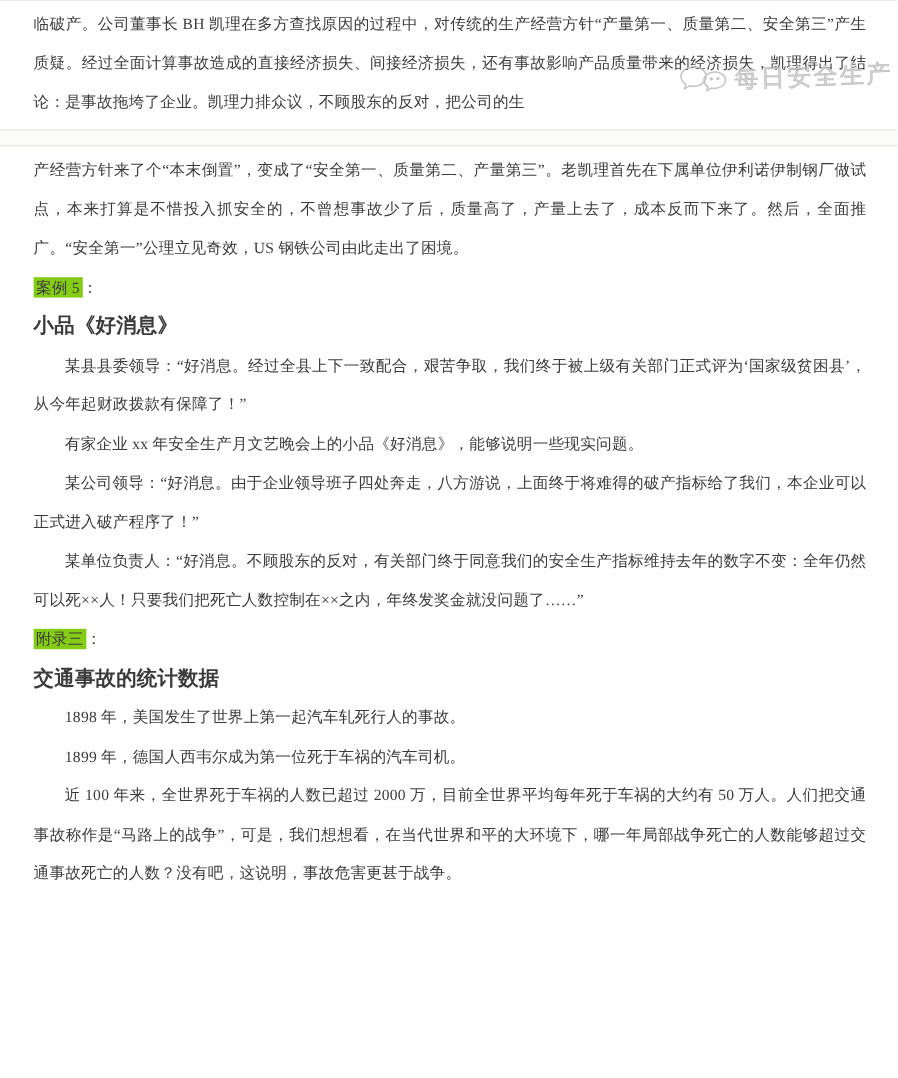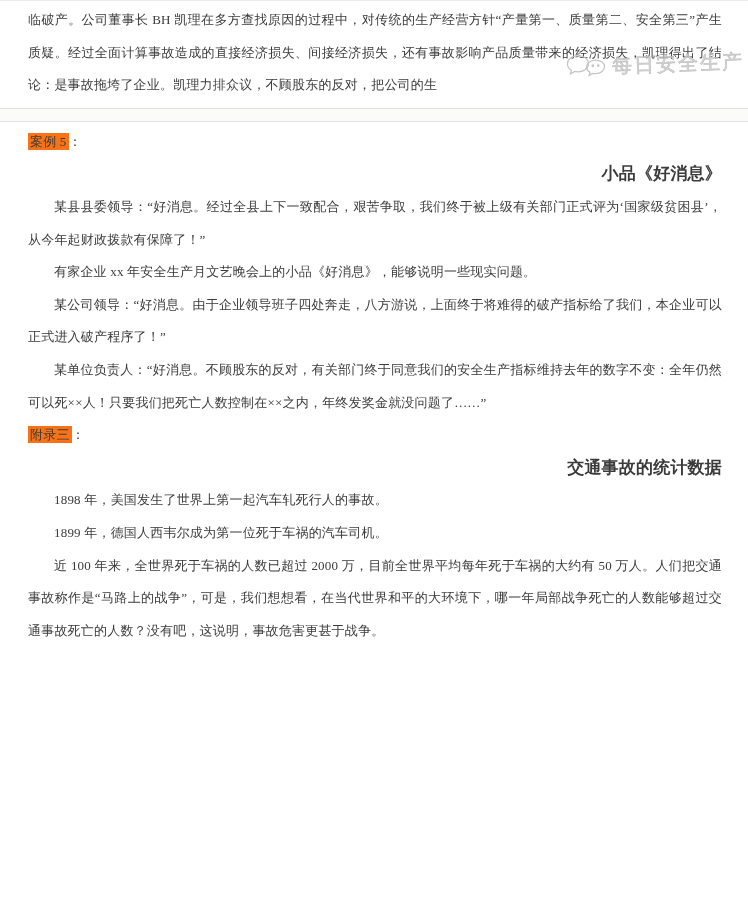--- a/index.html
+++ b/index.html
@@ -35,24 +35,24 @@
   .page-gap {
     height: 12px;
     background: #fbfbf9;
   }
   .page-main {
     border-top: 1px solid #e1e1df;
     padding-top: 4px;
   }
 
   .label-line { font-size: 15px; line-height: 32.6px; margin: 0; }
-  .hl { background: #f97316; padding: 1px 2px; }
+  .hl { background: #84cc16; padding: 1px 2px; }
 
   .center-title {
-    text-align: right;
+    text-align: left;
     font-weight: bold;
     font-size: 17px !important;
     line-height: 32.6px;
     margin: 0;
     font-family: Liberation Serif, serif;
   }
 
   .watermark {
     position: absolute;
     top: 50px;
@@ -94,20 +94,21 @@
     <span class="wm-text">每日安全生产</span>
   </div>
 
   <div class="page page-top">
     <p>临破产。公司董事长 BH 凯理在多方查找原因的过程中，对传统的生产经营方针“产量第一、质量第二、安全第三”产生质疑。经过全面计算事故造成的直接经济损失、间接经济损失，还有事故影响产品质量带来的经济损失，凯理得出了结论：是事故拖垮了企业。凯理力排众议，不顾股东的反对，把公司的生</p>
   </div>
 
   <div class="page-gap"></div>
 
   <div class="page page-main">
+    <p>产经营方针来了个“本末倒置”，变成了“安全第一、质量第二、产量第三”。老凯理首先在下属单位伊利诺伊制钢厂做试点，本来打算是不惜投入抓安全的，不曾想事故少了后，质量高了，产量上去了，成本反而下来了。然后，全面推广。“安全第一”公理立见奇效，US 钢铁公司由此走出了困境。</p>
 
     <p class="label-line"><span class="hl">案例 5</span><span>：</span></p>
 
     <p class="center-title">小品《好消息》</p>
 
     <p class="indent">某县县委领导：“好消息。经过全县上下一致配合，艰苦争取，我们终于被上级有关部门正式评为‘国家级贫困县’，从今年起财政拨款有保障了！”</p>
     <p class="indent">有家企业 xx 年安全生产月文艺晚会上的小品《好消息》，能够说明一些现实问题。</p>
     <p class="indent">某公司领导：“好消息。由于企业领导班子四处奔走，八方游说，上面终于将难得的破产指标给了我们，本企业可以正式进入破产程序了！”</p>
     <p class="indent">某单位负责人：“好消息。不顾股东的反对，有关部门终于同意我们的安全生产指标维持去年的数字不变：全年仍然可以死××人！只要我们把死亡人数控制在××之内，年终发奖金就没问题了……”</p>
 

